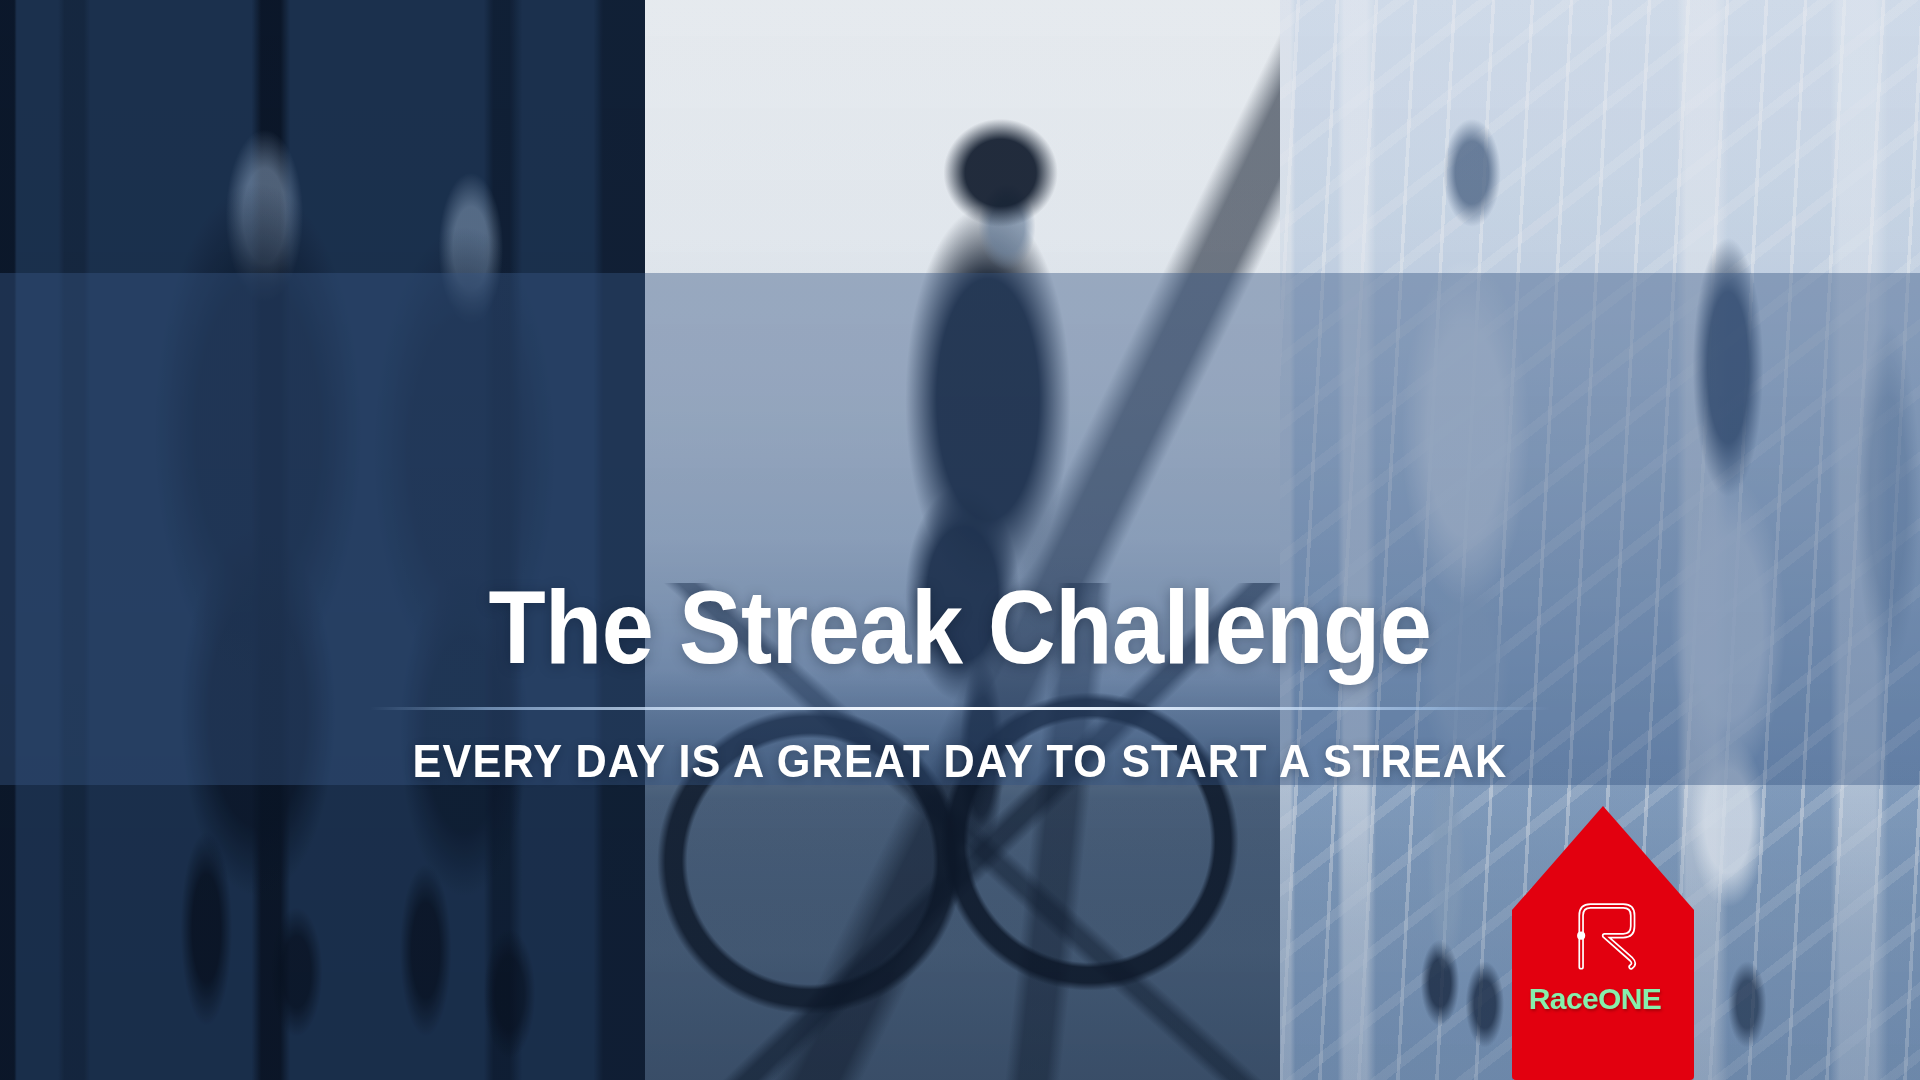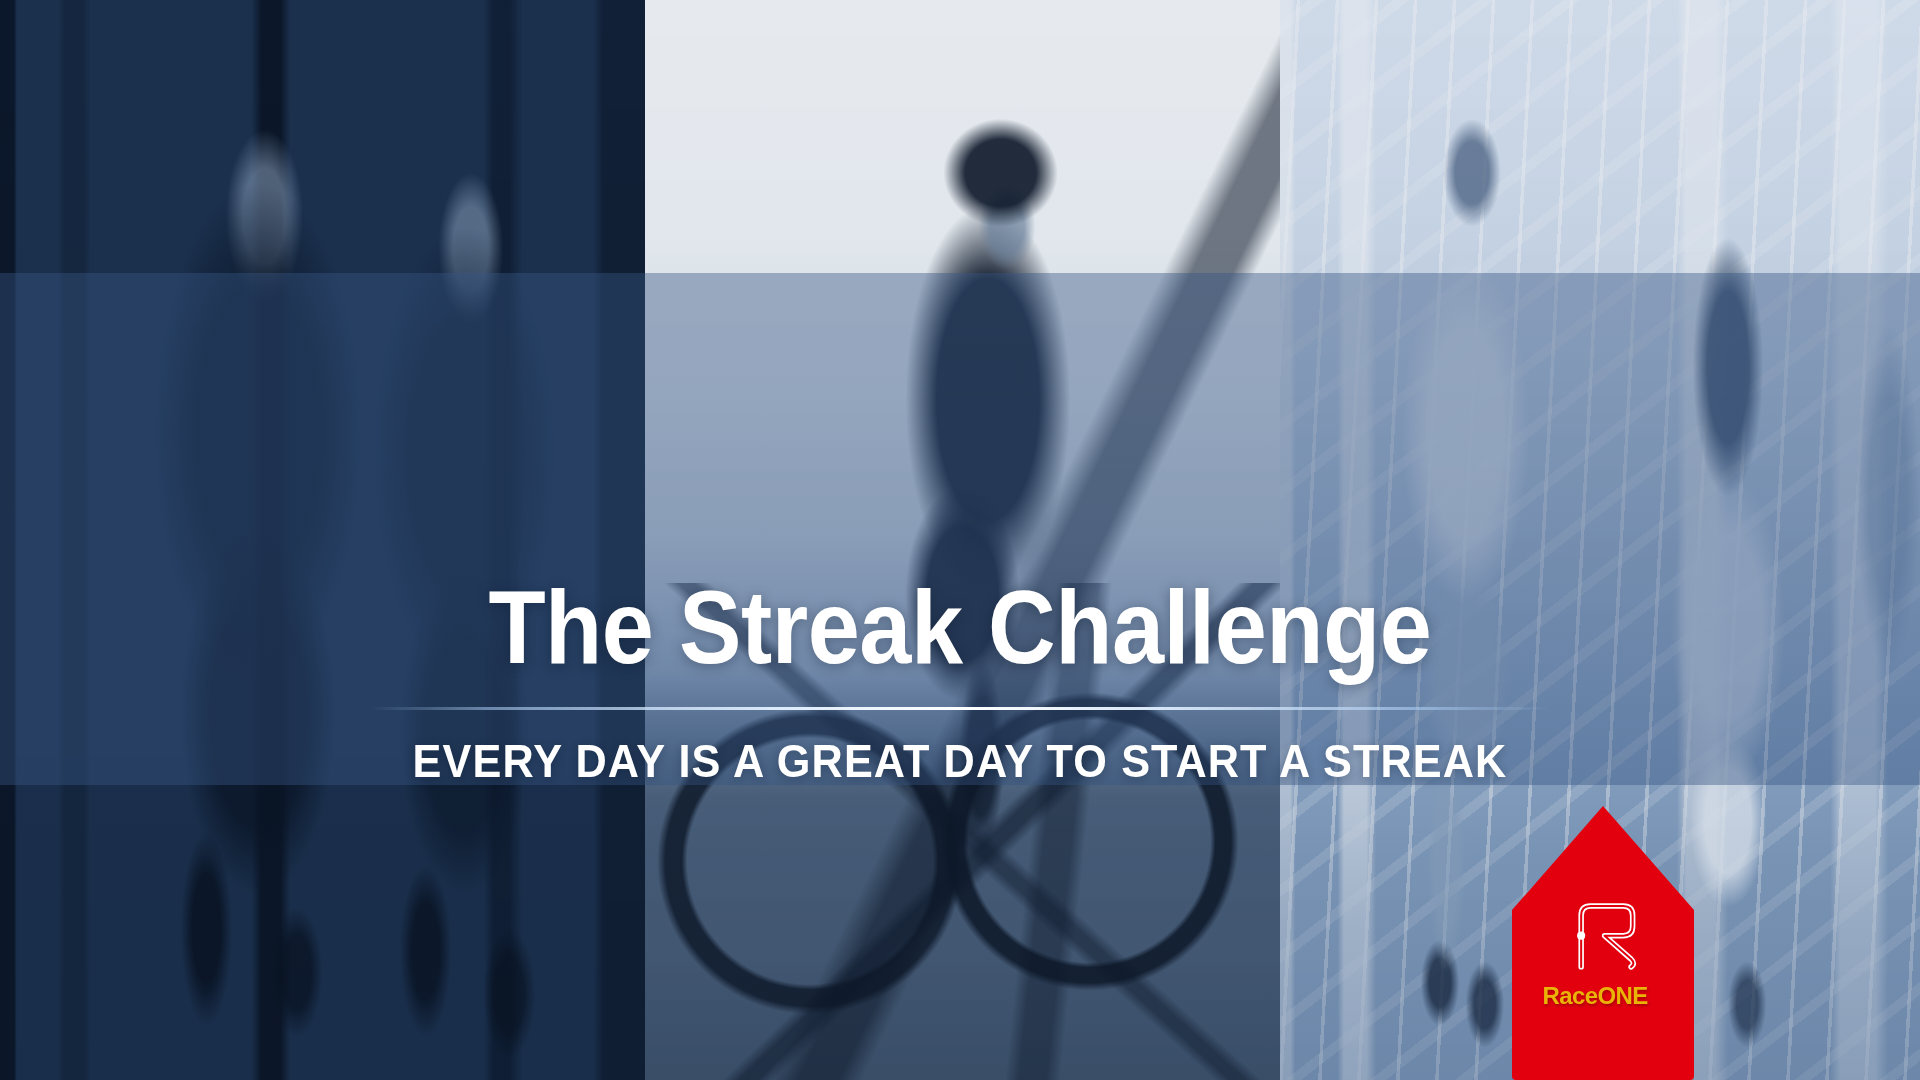--- a/index.html
+++ b/index.html
@@ -261,24 +261,24 @@
     position:absolute;
     left:50%; top:86px;
     transform:translateX(-50%);
     width:78px; height:78px;
   }
   .logo-mark svg { display:block; width:100%; height:100%; }
   .logo-word {
     position:absolute;
     left:0; right:16px; top:176px;
     text-align:center;
-    color:#eab308;
+    color:#86efac;
     font-family:"Liberation Sans", sans-serif;
     font-weight:700;
-    font-size:24px;
+    font-size:30px;
     letter-spacing:-0.6px;
     text-shadow:1px 2px 3px rgba(100,0,0,.45);
   }
 </style>
 </head>
 <body>
 
 <div class="banner">
 
   <div class="panels">

